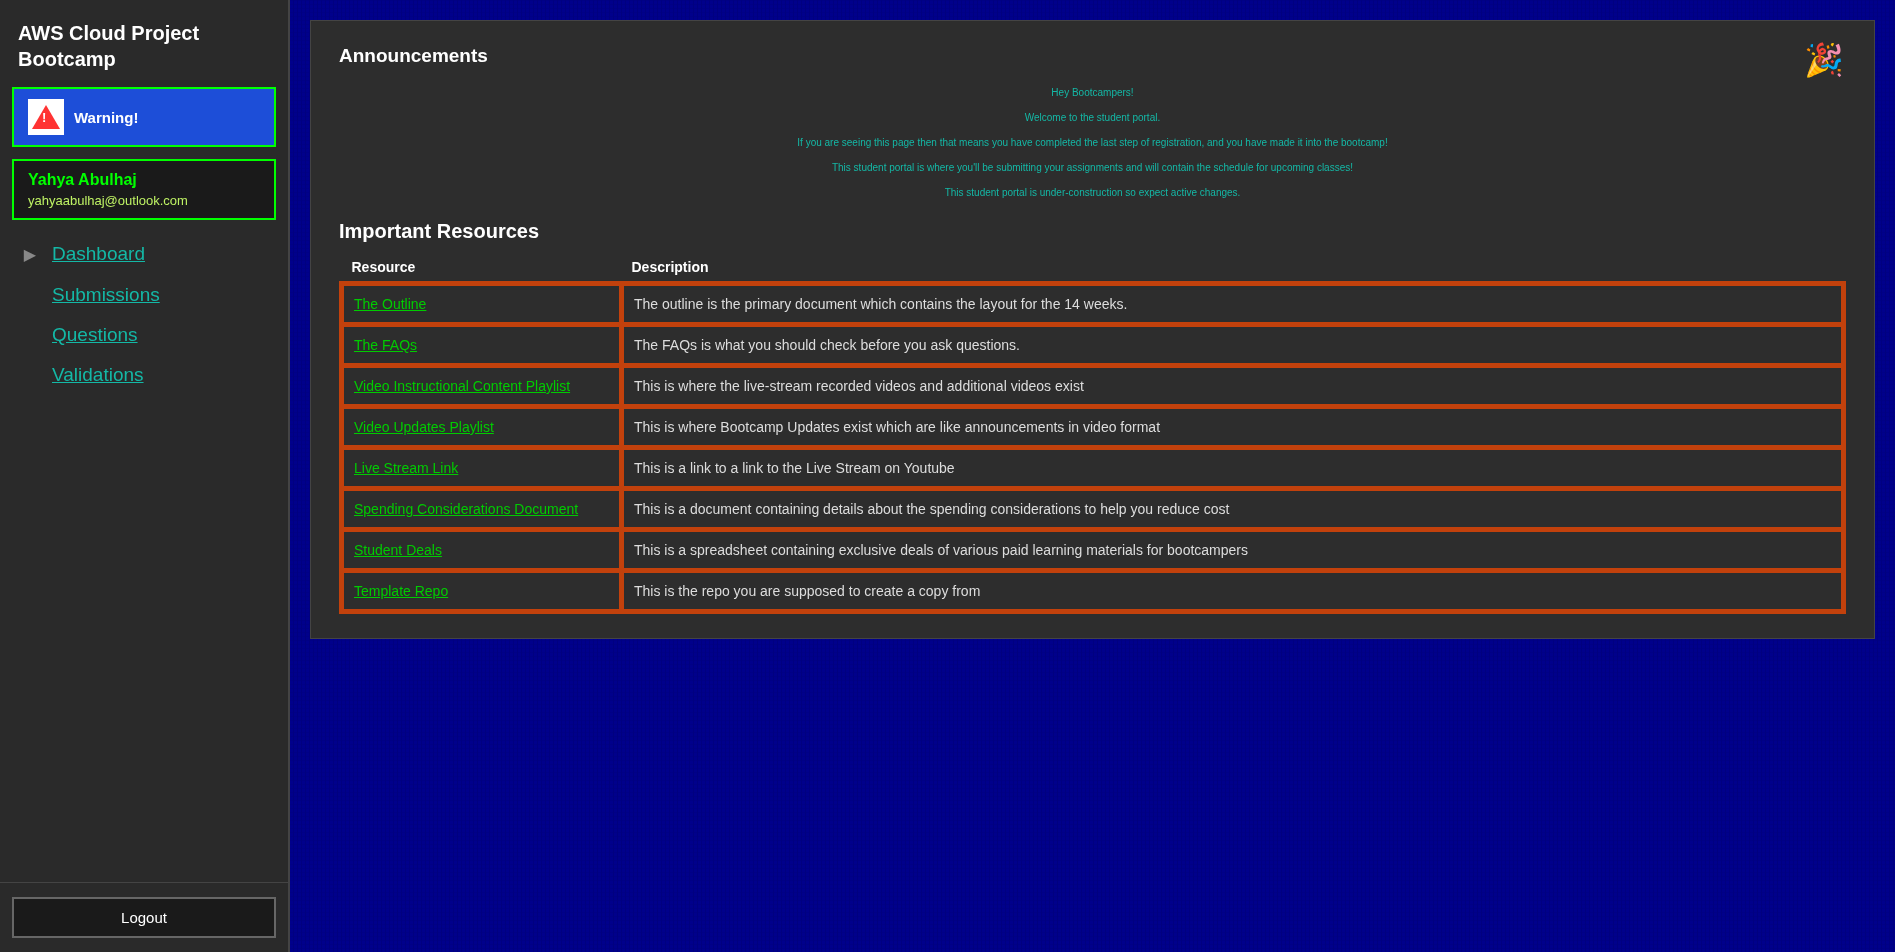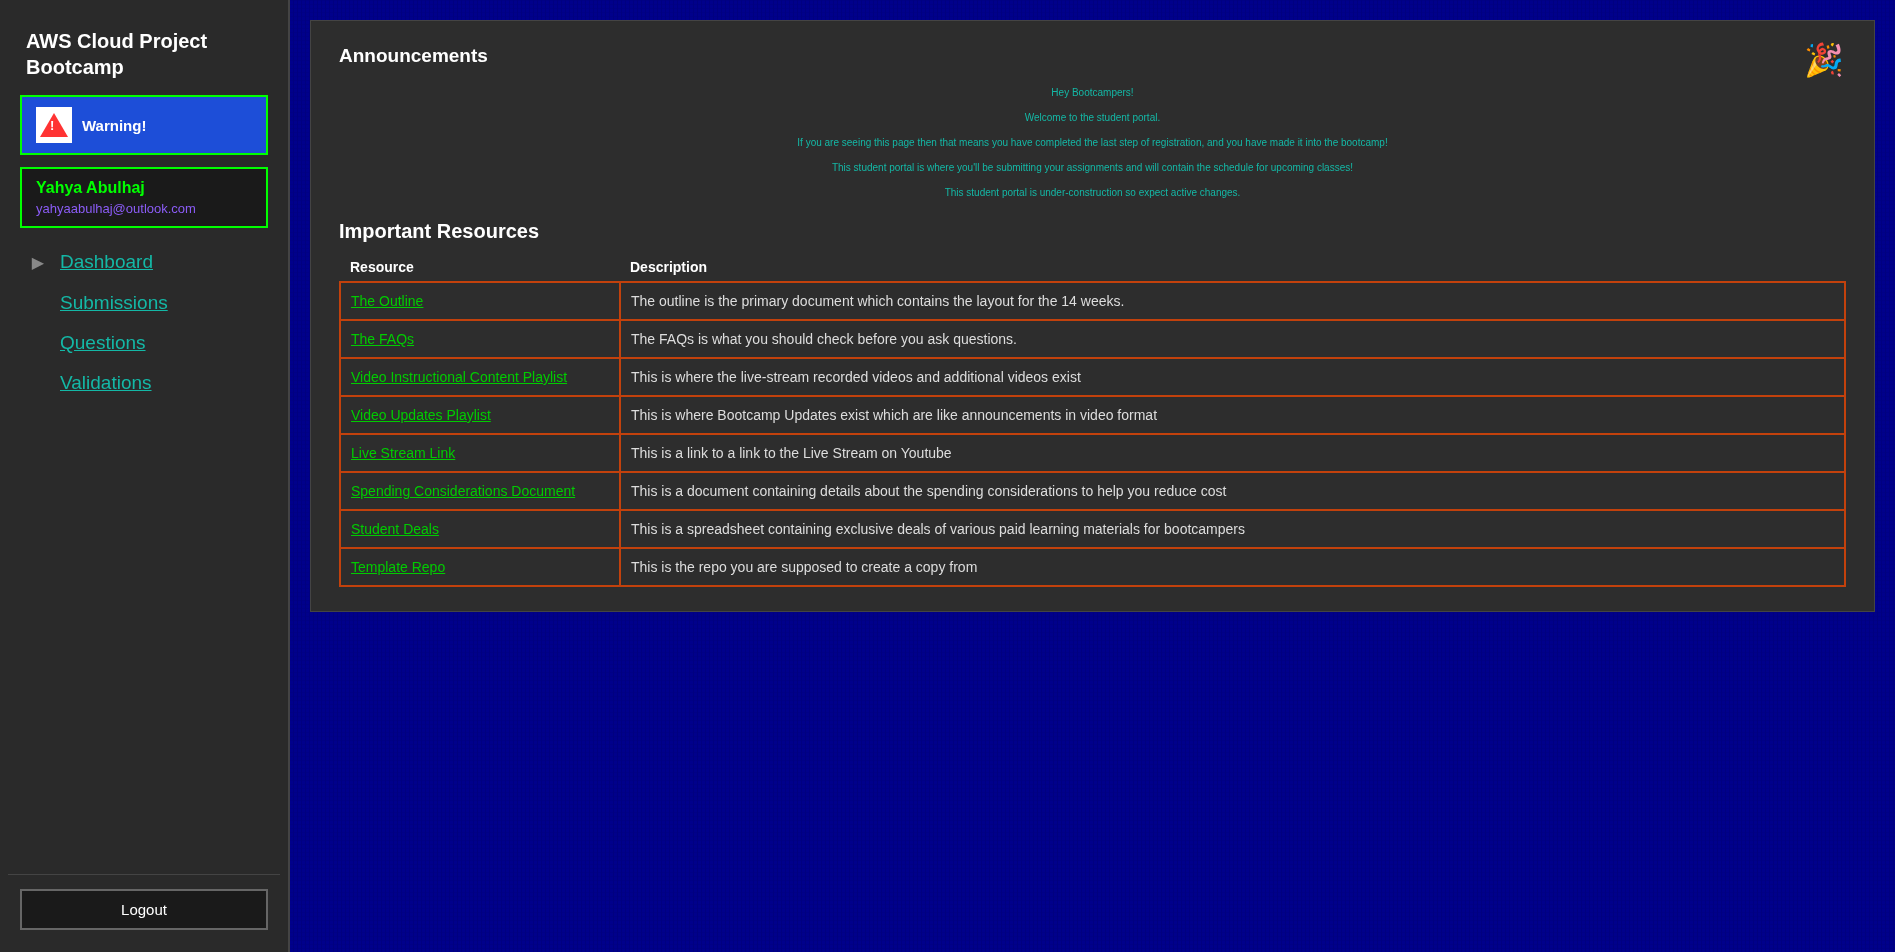--- a/index.html
+++ b/index.html
@@ -31,21 +31,21 @@
       );
     }
 
     
     .sidebar {
       width: 290px;
       min-width: 290px;
       background-color: #2a2a2a;
       display: flex;
       flex-direction: column;
-      padding: 8px;
+      padding: 0;
       border-right: 2px solid #444;
       z-index: 10;
     }
 
     .sidebar-title {
       padding: 20px 18px 15px 18px;
       font-size: 20px;
       font-weight: bold;
       color: #fff;
       line-height: 1.3;
@@ -105,21 +105,21 @@
     }
 
     .user-name {
       color: #00ff00;
       font-weight: bold;
       font-size: 16px;
       margin-bottom: 4px;
     }
 
     .user-email {
-      color: #8b5cf6;
+      color: #bef264;
       font-size: 13px;
     }
 
     .nav-links {
       display: flex;
       flex-direction: column;
       padding: 0 18px;
       gap: 10px;
       flex: 1;
     }
@@ -222,21 +222,21 @@
       font-weight: bold;
       background-color: transparent;
     }
 
     .resources-table th:first-child {
       width: 280px;
     }
 
     .resources-table td {
       padding: 10px 10px;
-      border: 2px solid #c2410c;
+      border: 5px solid #c2410c;
       color: #ddd;
       font-size: 14px;
       vertical-align: top;
     }
 
     .resources-table td:first-child {
       border-right: 1px solid #555;
     }
 
     .resource-link {

